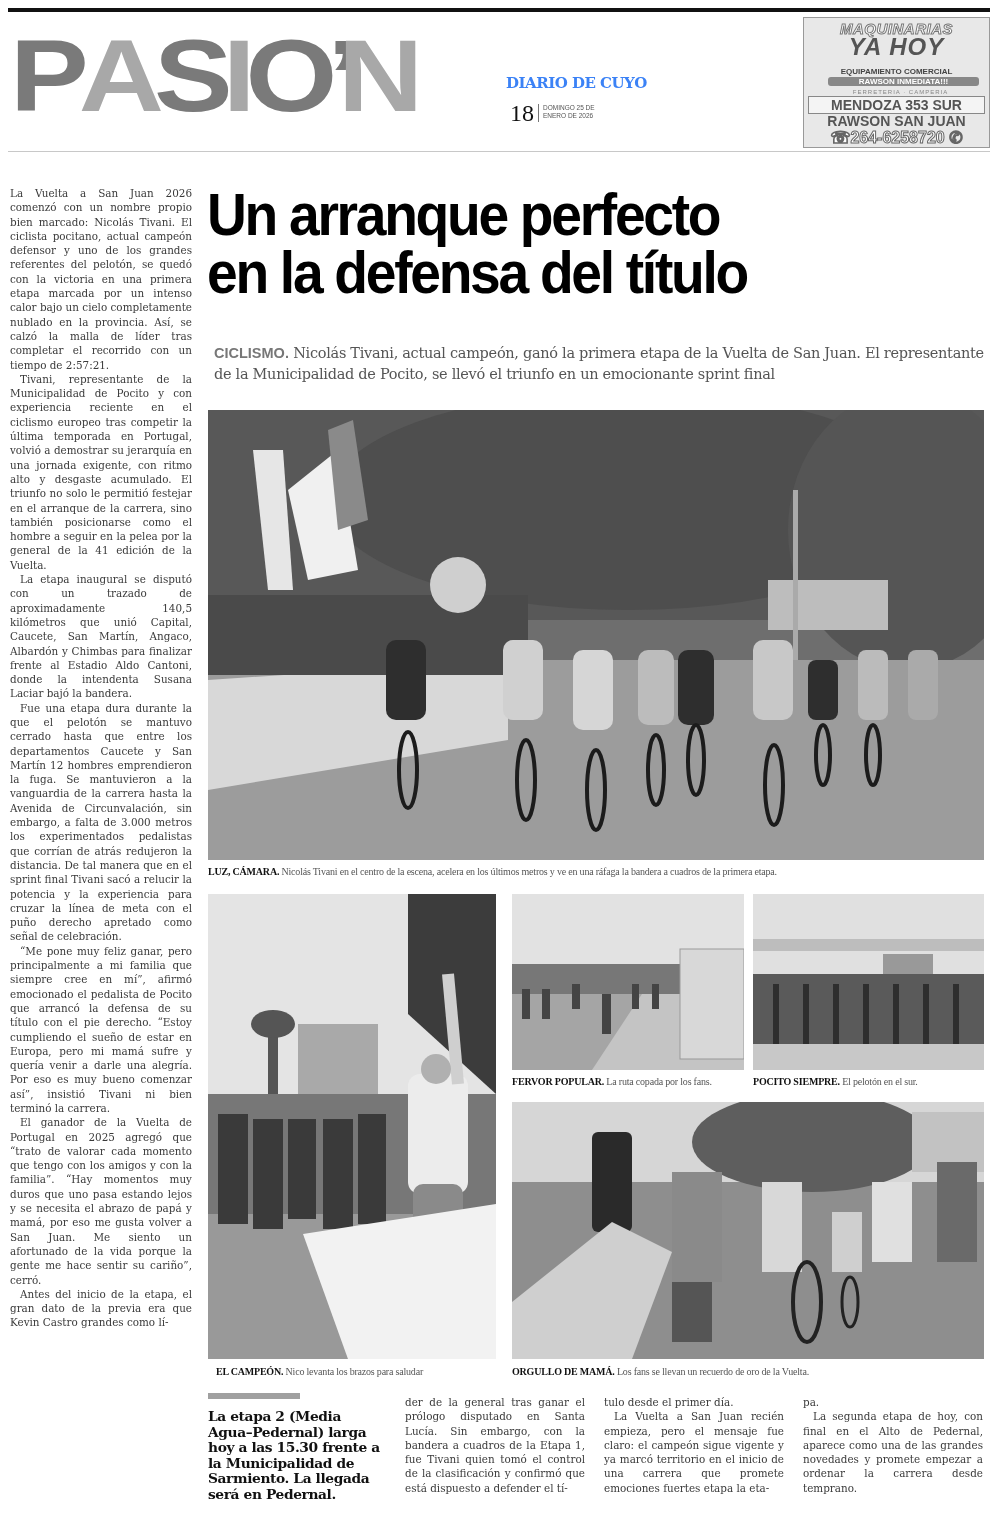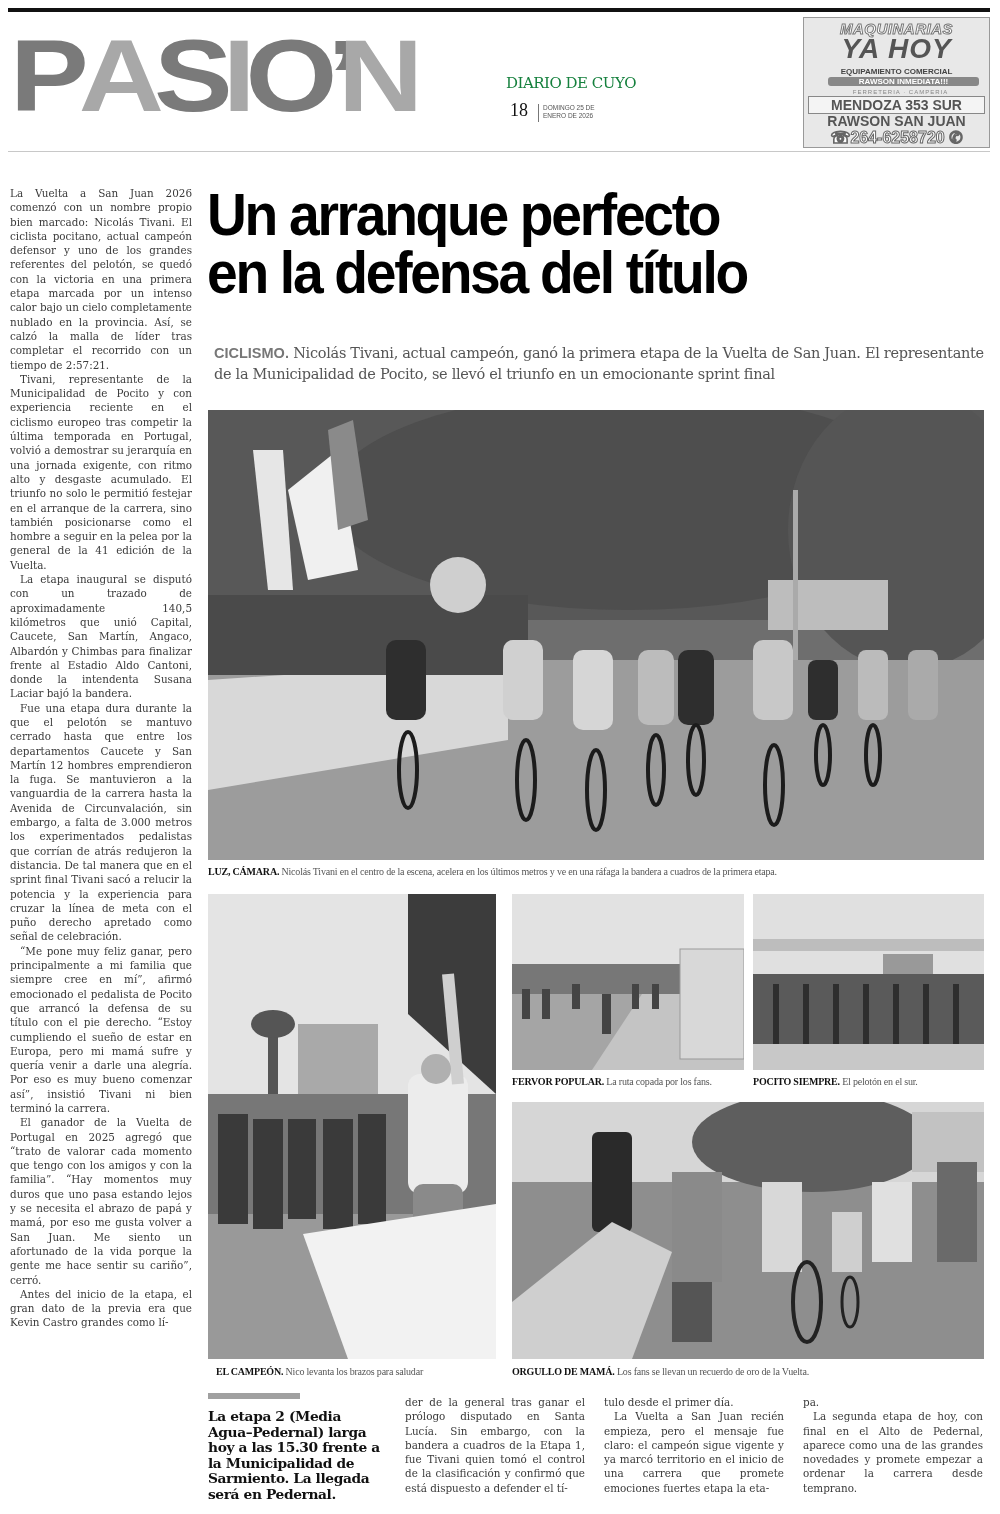--- a/index.html
+++ b/index.html
@@ -2,29 +2,29 @@
 <html><head>
 <meta charset="utf-8">
 <style>
   html, body { margin:0; padding:0; background:#fff; }
   body { width:1000px; height:1514px; position:relative; overflow:hidden; font-family:"DejaVu Serif", serif; color:#222; }
   .abs { position:absolute; }
   .topbar { left:8px; top:8px; width:982px; height:4px; background:#111; }
   .logo { left:10px; top:30px; width:470px; height:92px; display:flex; align-items:center; }
   .logo span { font-family:"Liberation Sans", sans-serif; font-weight:900; font-size:118px; letter-spacing:-10px; line-height:92px; transform:scaleY(0.86); transform-origin:left center; display:inline-block; }
   .logo .d { color:#7a7a7a; } .logo .l { color:#a8a8a8; }
-  .paper-name { left:506px; top:74px; font-family:"DejaVu Serif", serif; font-weight:normal; font-size:15px; letter-spacing:-0.5px; color:#15803d; }
-  .page-num { left:510px; top:100px; font-size:18px; color:#111; font-family:"Liberation Serif", serif; }
+  .paper-name { left:506px; top:74px; font-family:"DejaVu Serif", serif; font-weight:bold; font-size:15px; letter-spacing:-0.5px; color:#3b82f6; }
+  .page-num { left:510px; top:100px; font-size:24px; color:#111; font-family:"Liberation Serif", serif; }
   .date-sep { left:538px; top:104px; width:1px; height:18px; background:#777; }
   .date { left:543px; top:104px; font-size:6.5px; line-height:8px; color:#555; font-family:"Liberation Sans", sans-serif; }
   .hr-top { left:8px; top:151px; width:982px; height:1px; background:#c8c8c8; }
 
   .ad { left:803px; top:17px; width:185px; height:129px; border:1px solid #999; background:#e8e8e8; overflow:hidden; font-family:"Liberation Sans", sans-serif; text-align:center; }
   .ad .a1 { position:absolute; left:0; right:0; top:2px; font-weight:900; font-style:italic; font-size:15px; color:#fff; -webkit-text-stroke:1px #777; letter-spacing:0.5px; }
-  .ad .a2 { position:absolute; left:0; right:0; top:15px; font-weight:900; font-style:italic; font-size:28px; color:#555; letter-spacing:1px; }
+  .ad .a2 { position:absolute; left:0; right:0; top:15px; font-weight:900; font-style:italic; font-size:24px; color:#555; letter-spacing:1px; }
   .ad .a3 { position:absolute; left:10px; right:10px; top:49px; font-size:8px; font-weight:bold; color:#444; }
   .ad .a4 { position:absolute; left:24px; right:10px; top:59px; font-size:8px; font-weight:bold; color:#fff; background:#888; border-radius:3px; }
   .ad .a5 { position:absolute; left:20px; right:12px; top:71px; font-size:6px; color:#888; letter-spacing:1px; }
   .ad .a6 { position:absolute; left:4px; right:4px; top:78px; font-size:14px; font-weight:900; color:#555; background:#f4f4f4; border:1px solid #888; line-height:16px; }
   .ad .a7 { position:absolute; left:0; right:0; top:95px; font-size:14px; font-weight:900; color:#555; }
   .ad .a8 { position:absolute; left:0; right:0; top:110px; font-size:16px; font-weight:900; color:#fff; -webkit-text-stroke:1px #666; }
 
   .body-col { font-family:"DejaVu Serif", serif; font-size:10.4px; line-height:14.3px; color:#3a3a3a; text-align:justify; hyphens:auto; }
   .body-col p { margin:0; text-indent:10px; }
   .body-col p.first { text-indent:0; }

